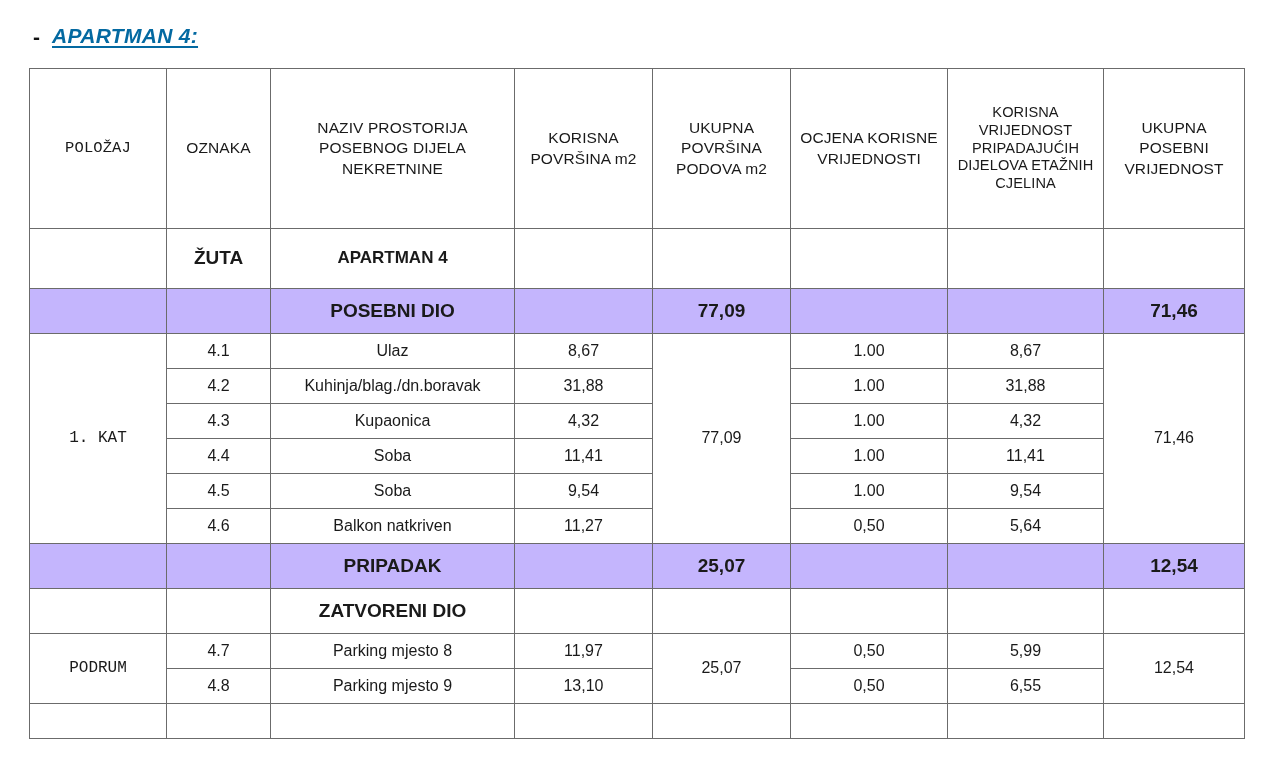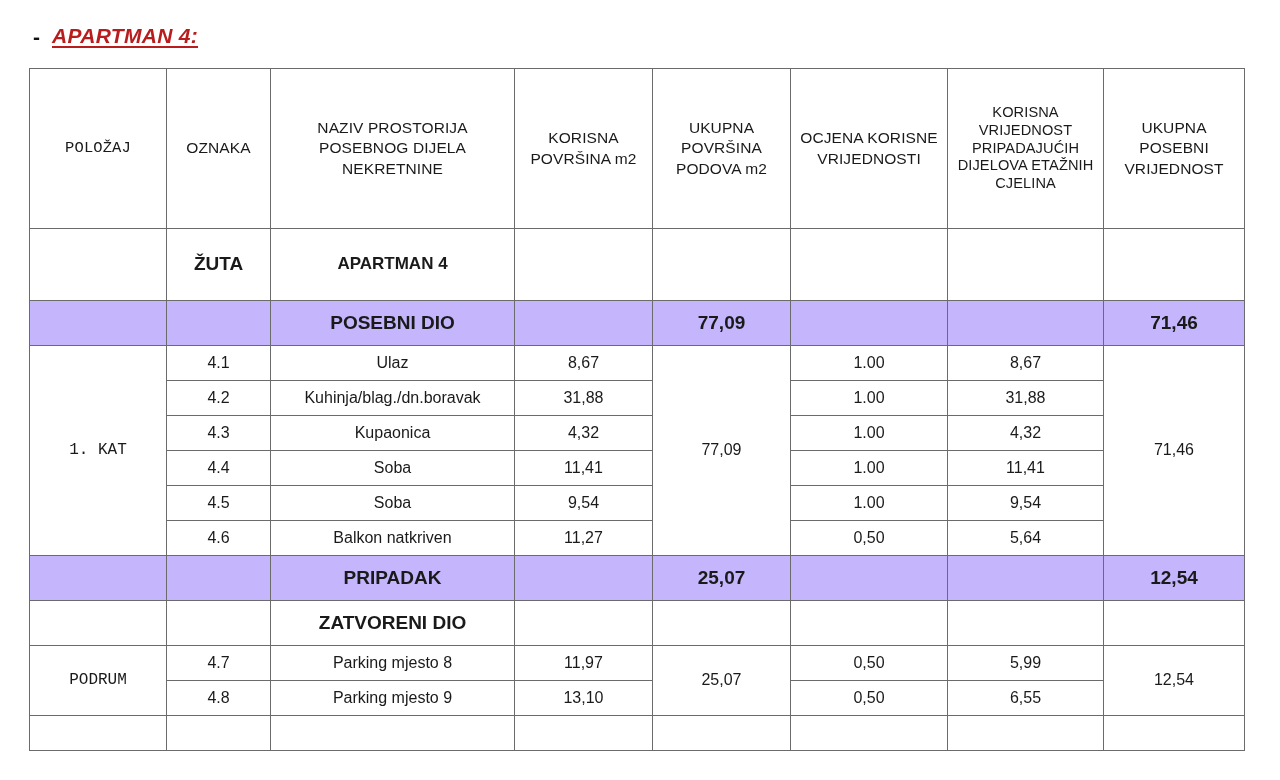--- a/index.html
+++ b/index.html
@@ -36,21 +36,21 @@
     line-height: 1;
     color: #111;
   }
   .heading-title {
     font-size: 21px;
     font-weight: bold;
     font-style: italic;
     text-decoration: underline;
     text-underline-offset: 3px;
     letter-spacing: 0.3px;
-    color: #b91c1c;
+    color: #0369a1;
   }
 
   
   .table-wrap {
     position: absolute;
     left: 29px;
     top: 68px;
     width: 1215px;
   }
   table.sheet {
@@ -84,21 +84,21 @@
   
   tr.header-row td {
     height: 160px;
     font-size: 15.5px;
     letter-spacing: 0.1px;
     line-height: 1.3;
   }
   tr.header-row td.tight { line-height: 1.22; font-size: 14.6px; }
 
   
-  tr.title-row td { height: 72px; font-weight: bold; font-size: 19px; }
+  tr.title-row td { height: 60px; font-weight: bold; font-size: 19px; }
   tr.title-row td.name-cell { font-size: 17px; }
 
   
   tr.grey-row td { background: #c4b5fd; height: 45px; font-weight: bold; font-size: 19px; }
   tr.white-group-row td { height: 45px; font-weight: bold; font-size: 19px; }
   td.left-label { text-align: left; padding-left: 14px; }
 
   
   tr.detail-row td { height: 35px; font-size: 16px; }
   td.name-left { text-align: left; padding-left: 14px; }

